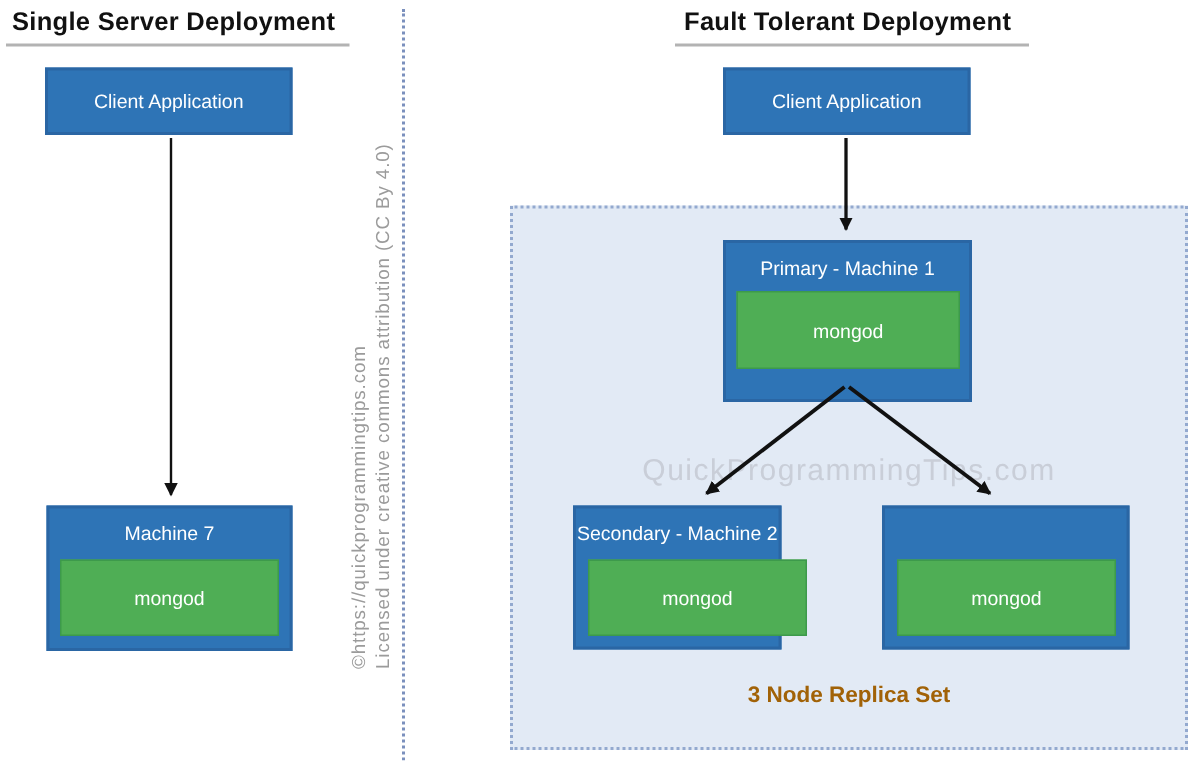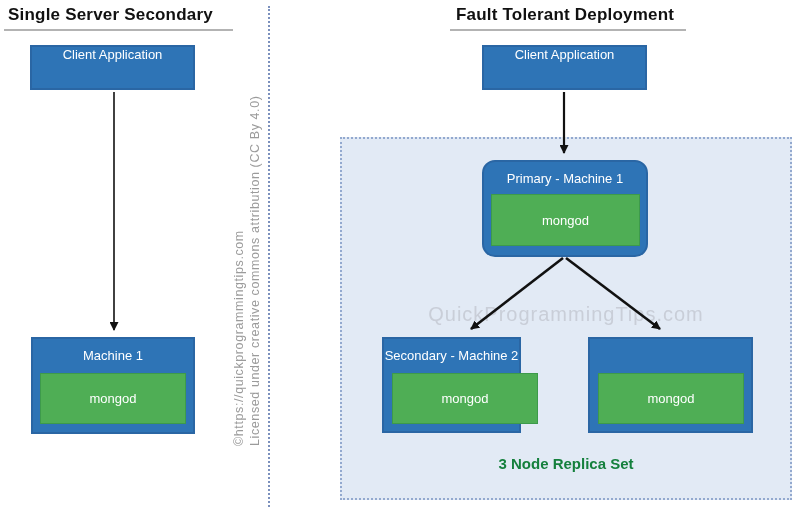--- a/index.html
+++ b/index.html
@@ -14,66 +14,66 @@
     font-size:17px;font-weight:bold;color:#111111;letter-spacing:.2px;
     white-space:nowrap;
   }
   .title-rule{height:2px;background:#b3b3b3;}
   
   .node{
     background:#2e74b6;border:2px solid #2a66a4;box-sizing:border-box;
     color:#ffffff;text-align:center;font-size:13px;
   }
   .node .node-title{margin-top:9px;white-space:nowrap;}
-  .client{display:flex;justify-content:center;}
+  .client{display:flex;align-items:center;justify-content:center;}
   
   .process{
     position:absolute;background:#4fae55;border:1px solid #3d9a4b;box-sizing:border-box;
     color:#ffffff;font-size:13px;display:flex;align-items:center;justify-content:center;
   }
   
   .replica-container{
     left:340px;top:137px;width:452px;height:363px;
     background:#e2eaf5;border:2px dotted #93a9cf;box-sizing:border-box;
   }
   .watermark{
     left:340px;top:303px;width:452px;text-align:center;
     font-size:20px;color:#c9ced8;letter-spacing:1px;white-space:nowrap;
   }
   .replica-caption{
     left:340px;top:455px;width:452px;text-align:center;
-    font-size:15px;font-weight:bold;color:#15803d;
+    font-size:15px;font-weight:bold;color:#a16207;
   }
   
   .divider{
     left:268px;top:6px;height:501px;width:0;
     border-left:2px dotted #7b90bd;
   }
   
   .copyright{
     left:231px;top:446px;width:342px;
     transform:rotate(-90deg);transform-origin:0 0;
     color:#9b9b9b;font-size:12.5px;letter-spacing:.6px;line-height:16px;
     white-space:nowrap;
   }
   svg.overlay{position:absolute;left:0;top:0;z-index:6;pointer-events:none;}
   .z2{z-index:2;}
 </style>
 </head>
 <body>
 
-<div class="abs section-title" style="left:8px;top:5px;">Single Server Secondary</div>
+<div class="abs section-title" style="left:8px;top:5px;">Single Server Deployment</div>
 <div class="abs title-rule" style="left:4px;top:29px;width:229px;"></div>
 
 <div class="abs node client z2" style="left:30px;top:45px;width:165px;height:45px;">
   <span>Client Application</span>
 </div>
 
 <div class="abs node z2" style="left:31px;top:337px;width:164px;height:97px;">
-  <div class="node-title">Machine 1</div>
+  <div class="node-title">Machine 7</div>
   <div class="process" style="left:7px;top:34px;width:146px;height:51px;">
     <span>mongod</span>
   </div>
 </div>
 
 <div class="abs divider"></div>
 <div class="abs copyright">
   <div>©https://quickprogrammingtips.com</div>
   <div>Licensed under creative commons attribution (CC By 4.0)</div>
 </div>
@@ -81,21 +81,21 @@
 <div class="abs section-title" style="left:456px;top:5px;text-align:center;">Fault Tolerant Deployment</div>
 <div class="abs title-rule" style="left:450px;top:29px;width:236px;"></div>
 
 <div class="abs node client z2" style="left:482px;top:45px;width:165px;height:45px;">
   <span>Client Application</span>
 </div>
 
 <div class="abs replica-container"></div>
 <div class="abs watermark">QuickProgrammingTips.com</div>
 
-<div class="abs node z2" style="left:482px;top:160px;width:166px;height:97px;border-radius:13px;">
+<div class="abs node z2" style="left:482px;top:160px;width:166px;height:108px;">
   <div class="node-title">Primary - Machine 1</div>
   <div class="process" style="left:7px;top:32px;width:149px;height:52px;">
     <span>mongod</span>
   </div>
 </div>
 
 <div class="abs node z2" style="left:382px;top:337px;width:139px;height:96px;">
   <div class="node-title">Secondary - Machine 2</div>
   <div class="process" style="left:8px;top:34px;width:146px;height:51px;">
     <span>mongod</span>

